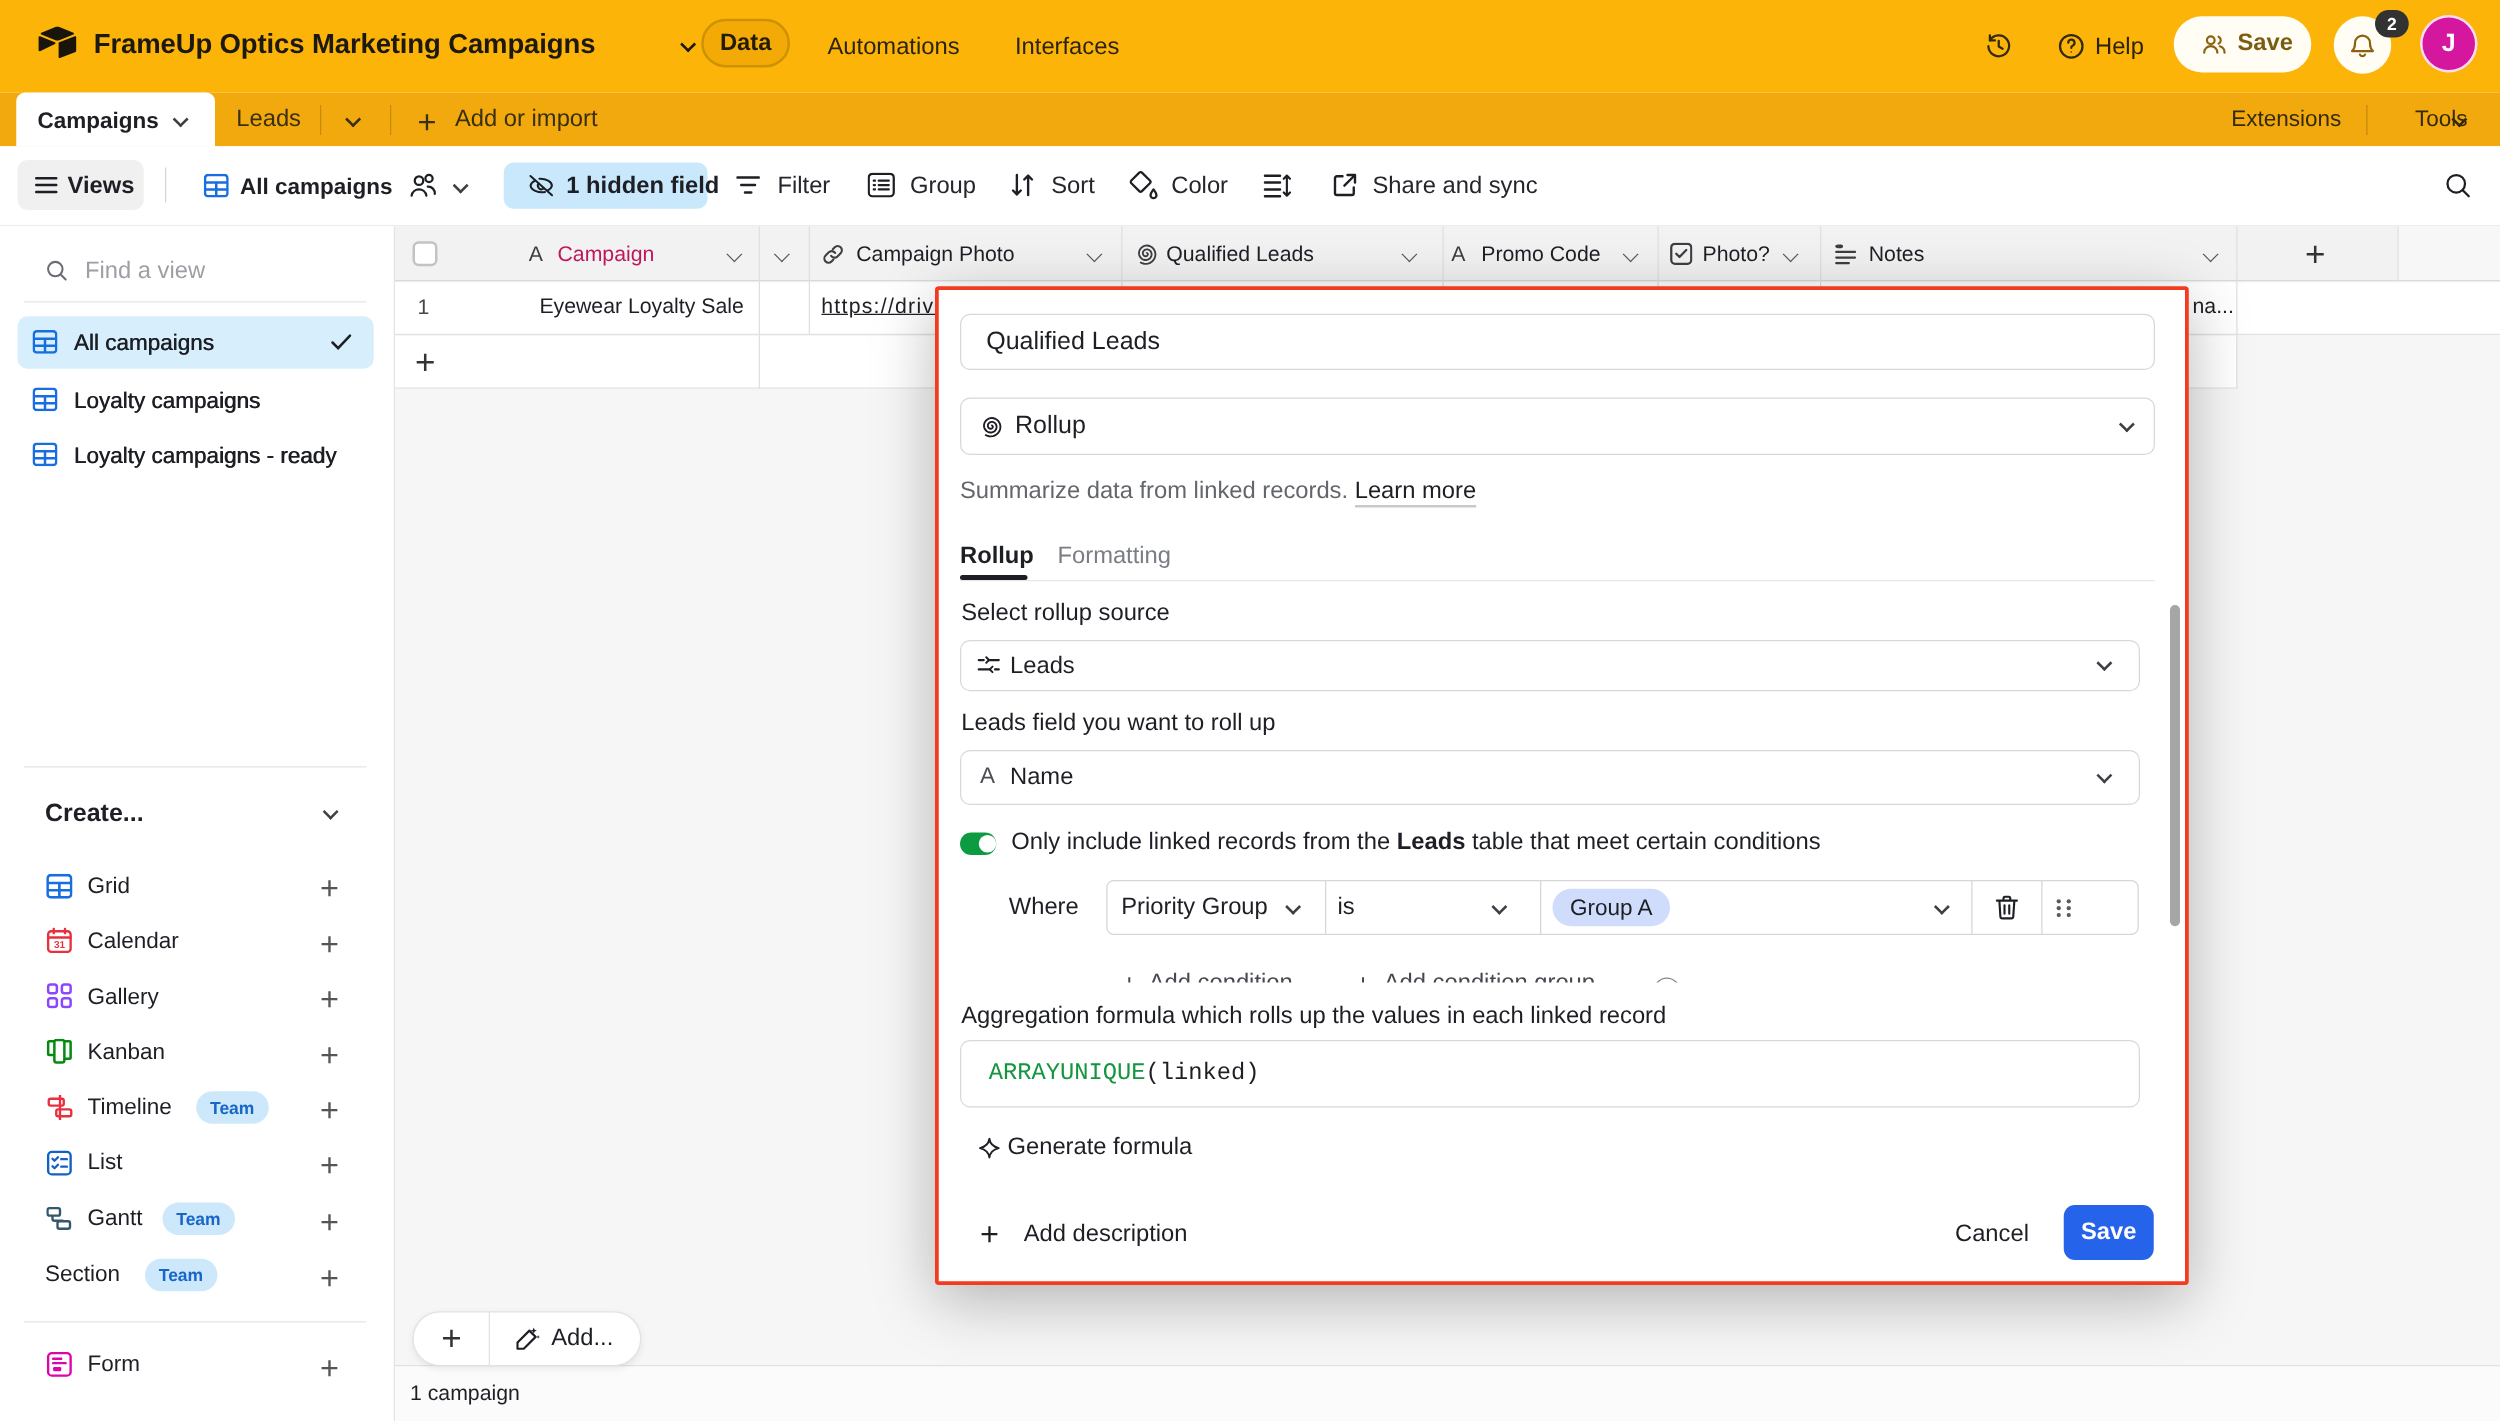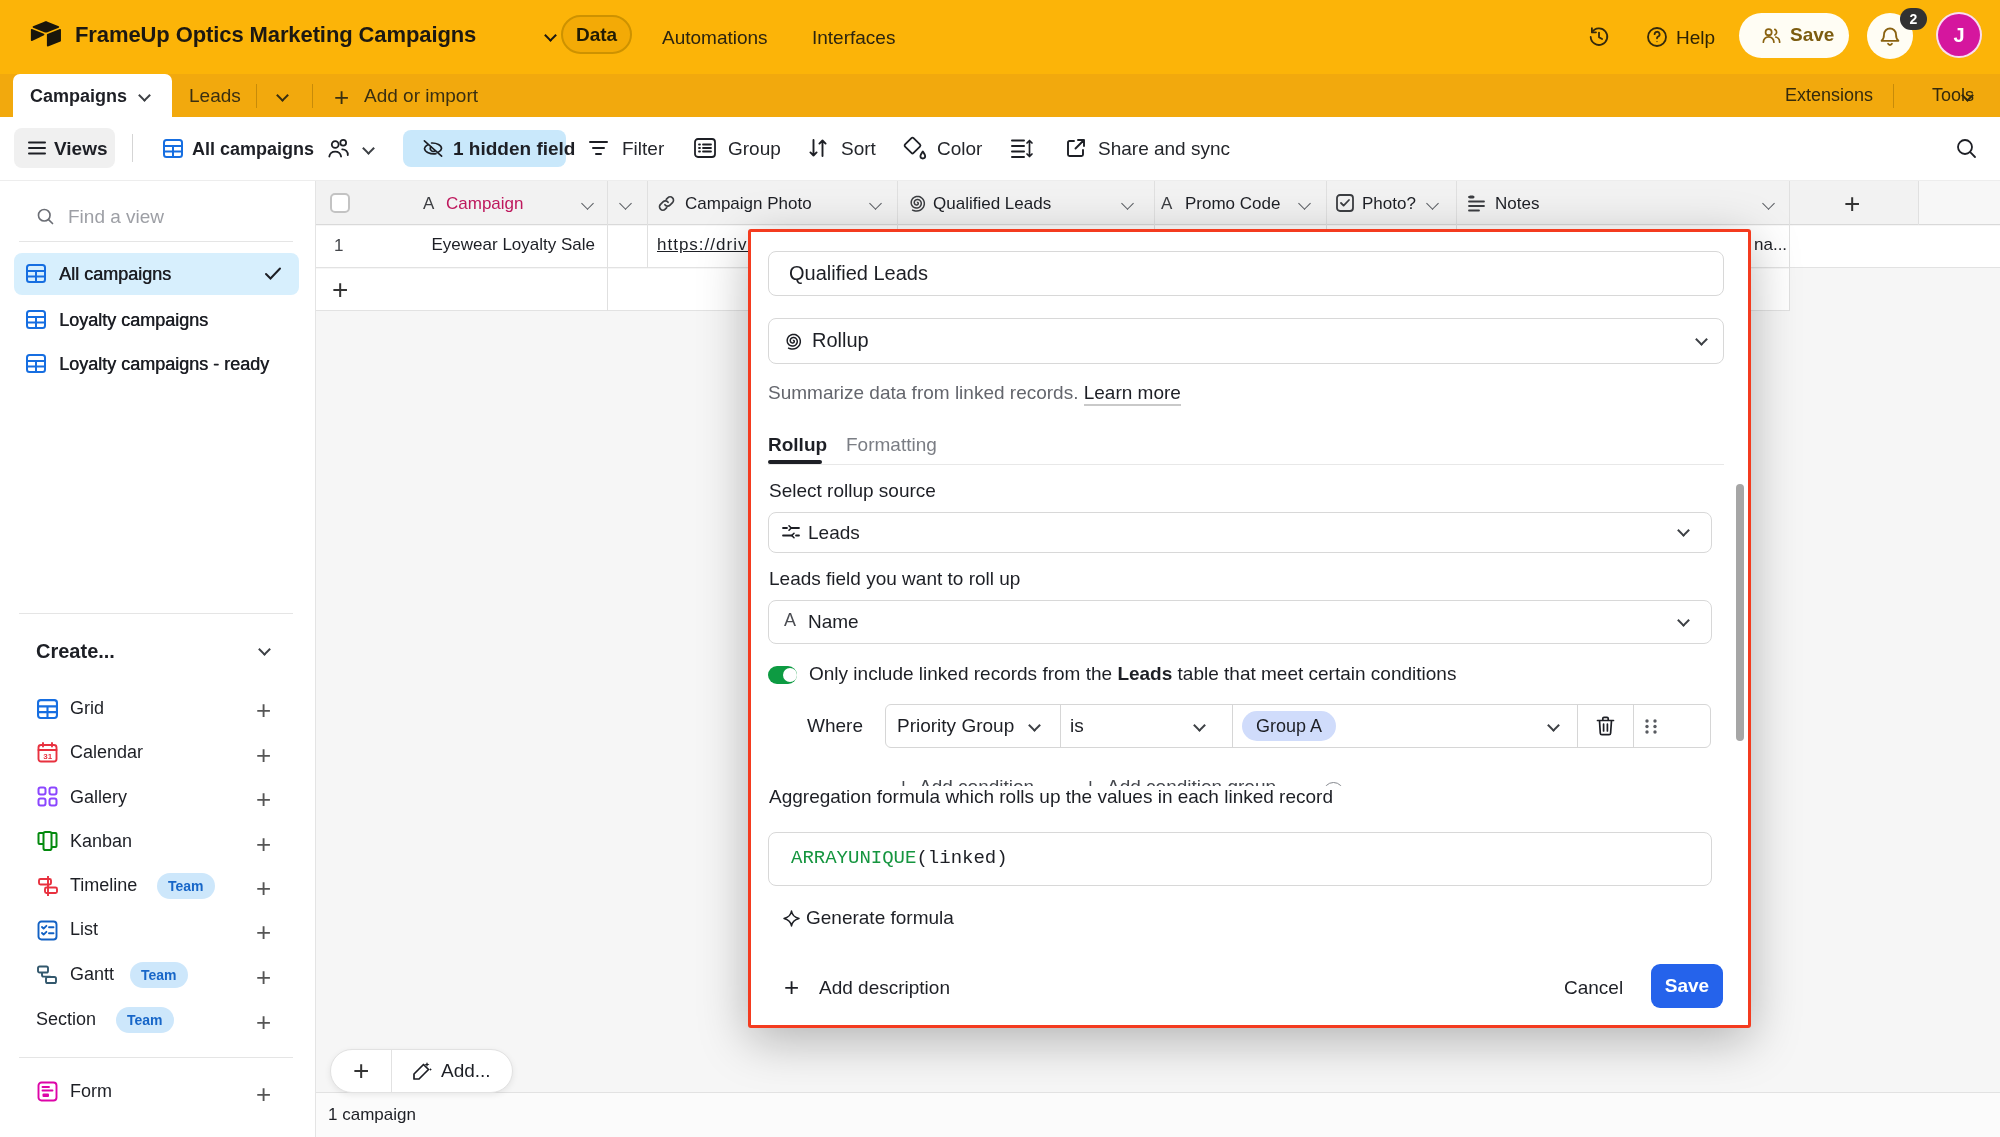--- a/index.html
+++ b/index.html
@@ -354,21 +354,21 @@
       <circle cx="3" cy="13" r="1.7"></circle>
       <circle cx="11" cy="13" r="1.7"></circle>
     </svg>
 <div class="abs" style="left:0px;top:530px;width:997px;height:24px;overflow:hidden;">
   <div class="abs" style="left:146px;top:12px;font-size:22px;font-weight:300;color:#45484e;">+</div>
   <div class="abs" style="left:168px;top:14px;font-size:19px;color:#45484e;">Add condition</div>
   <div class="abs" style="left:333px;top:12px;font-size:22px;font-weight:300;color:#45484e;">+</div>
   <div class="abs" style="left:356px;top:14px;font-size:19px;color:#45484e;">Add condition group</div>
   <div class="abs" style="left:572px;top:20px;width:21px;height:21px;border:1.5px solid #85888e;border-radius:12px;color:#85888e;font-size:14px;display:flex;align-items:center;justify-content:center;">?</div>
 </div>
-<div class="abs mlabel" style="left:18px;top:554px;text-align:center;">Aggregation formula which rolls up the values in each linked record</div>
+<div class="abs mlabel" style="left:18px;top:570px;text-align:center;">Aggregation formula which rolls up the values in each linked record</div>
 <div class="mbox" style="left:17px;top:600px;width:944px;height:54px;"></div>
 <div class="abs" style="left:40px;top:615px;font-family:'Liberation Mono',monospace;font-size:19px;color:#15953f;">ARRAYUNIQUE<span style="color:#1d1f25;">(linked)</span></div>
 <svg class="abs" style="left:32px;top:678px;" width="17" height="17" viewBox="0 0 17 17" fill="none" stroke="#1d1f25" stroke-width="1.5">
       <path d="M8.5 1 C9 4.5 12 7.5 16 8.5 C12 9.5 9 12.5 8.5 16 C8 12.5 5 9.5 1 8.5 C5 7.5 8 4.5 8.5 1 Z" stroke-linejoin="round"></path>
     </svg>
 <div class="abs mtext" style="left:55px;top:675px;">Generate formula</div>
 <div class="abs" style="left:33px;top:740px;font-size:26px;font-weight:300;color:#1d1f25;">+</div>
 <div class="abs mtext" style="left:68px;top:745px;">Add description</div>
 <div class="abs mtext" style="left:813px;top:745px;">Cancel</div>
 <div class="abs" style="left:900px;top:732px;width:72px;height:44px;background:#2563eb;border-radius:9px;color:#fff;font-size:19px;font-weight:bold;display:flex;align-items:center;justify-content:center;">Save</div>

